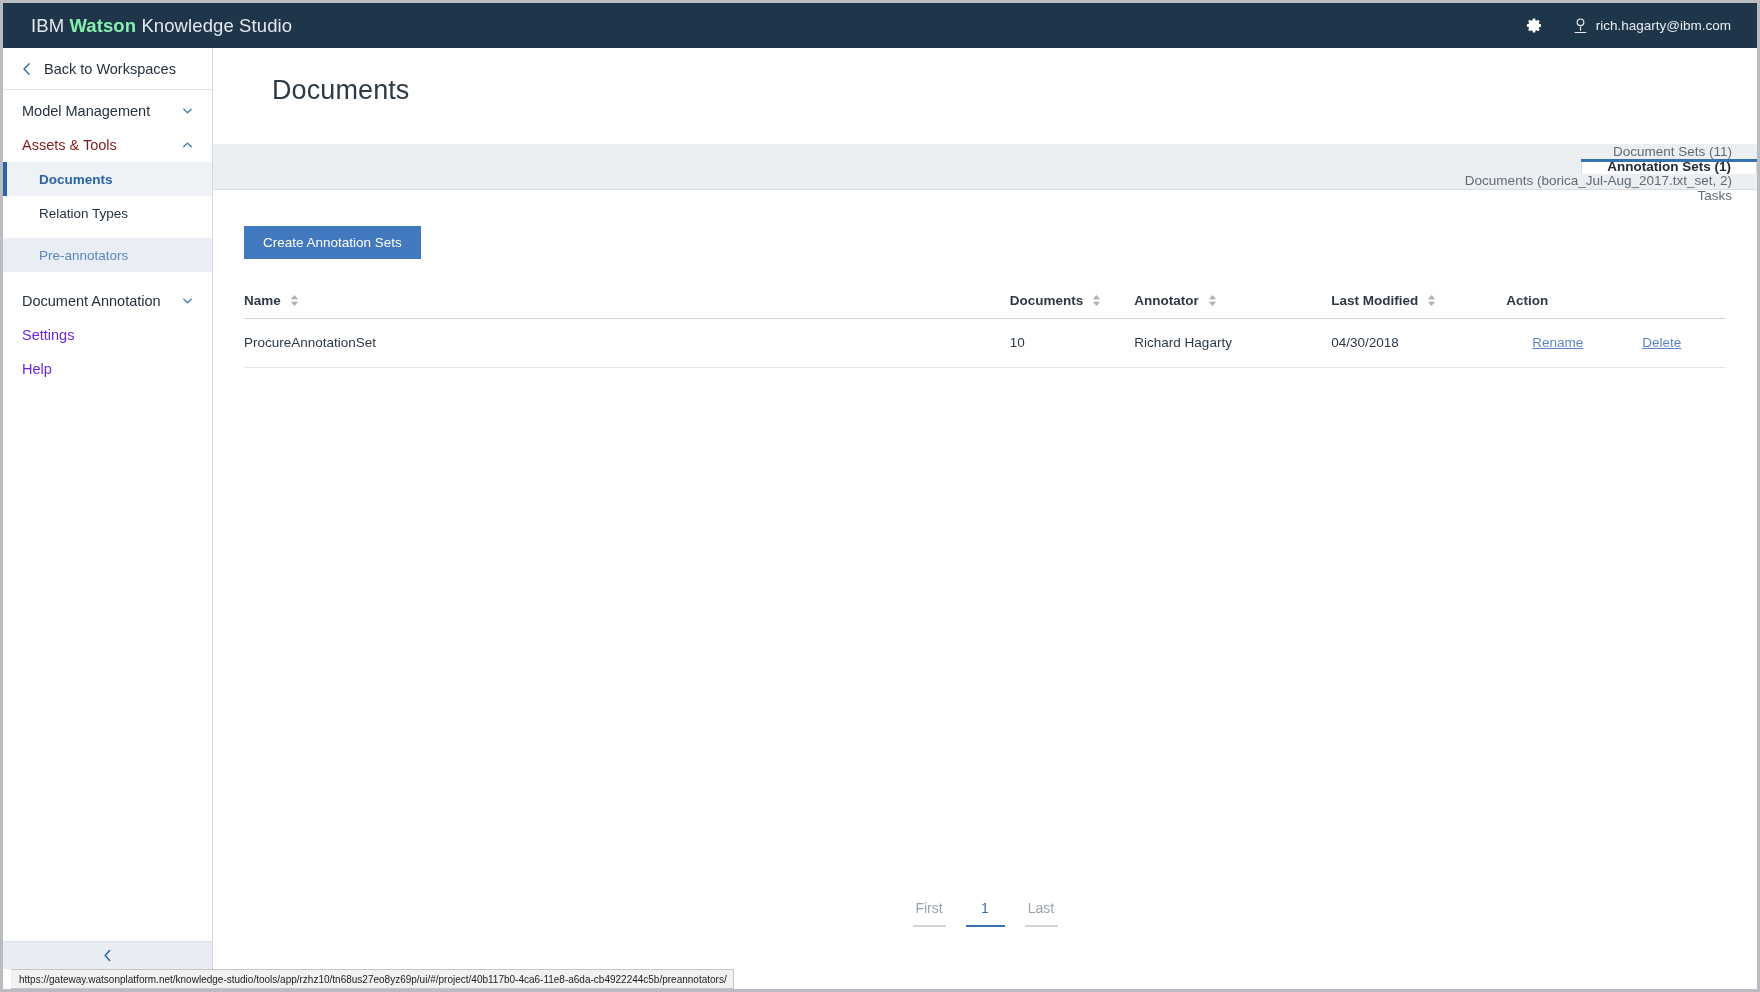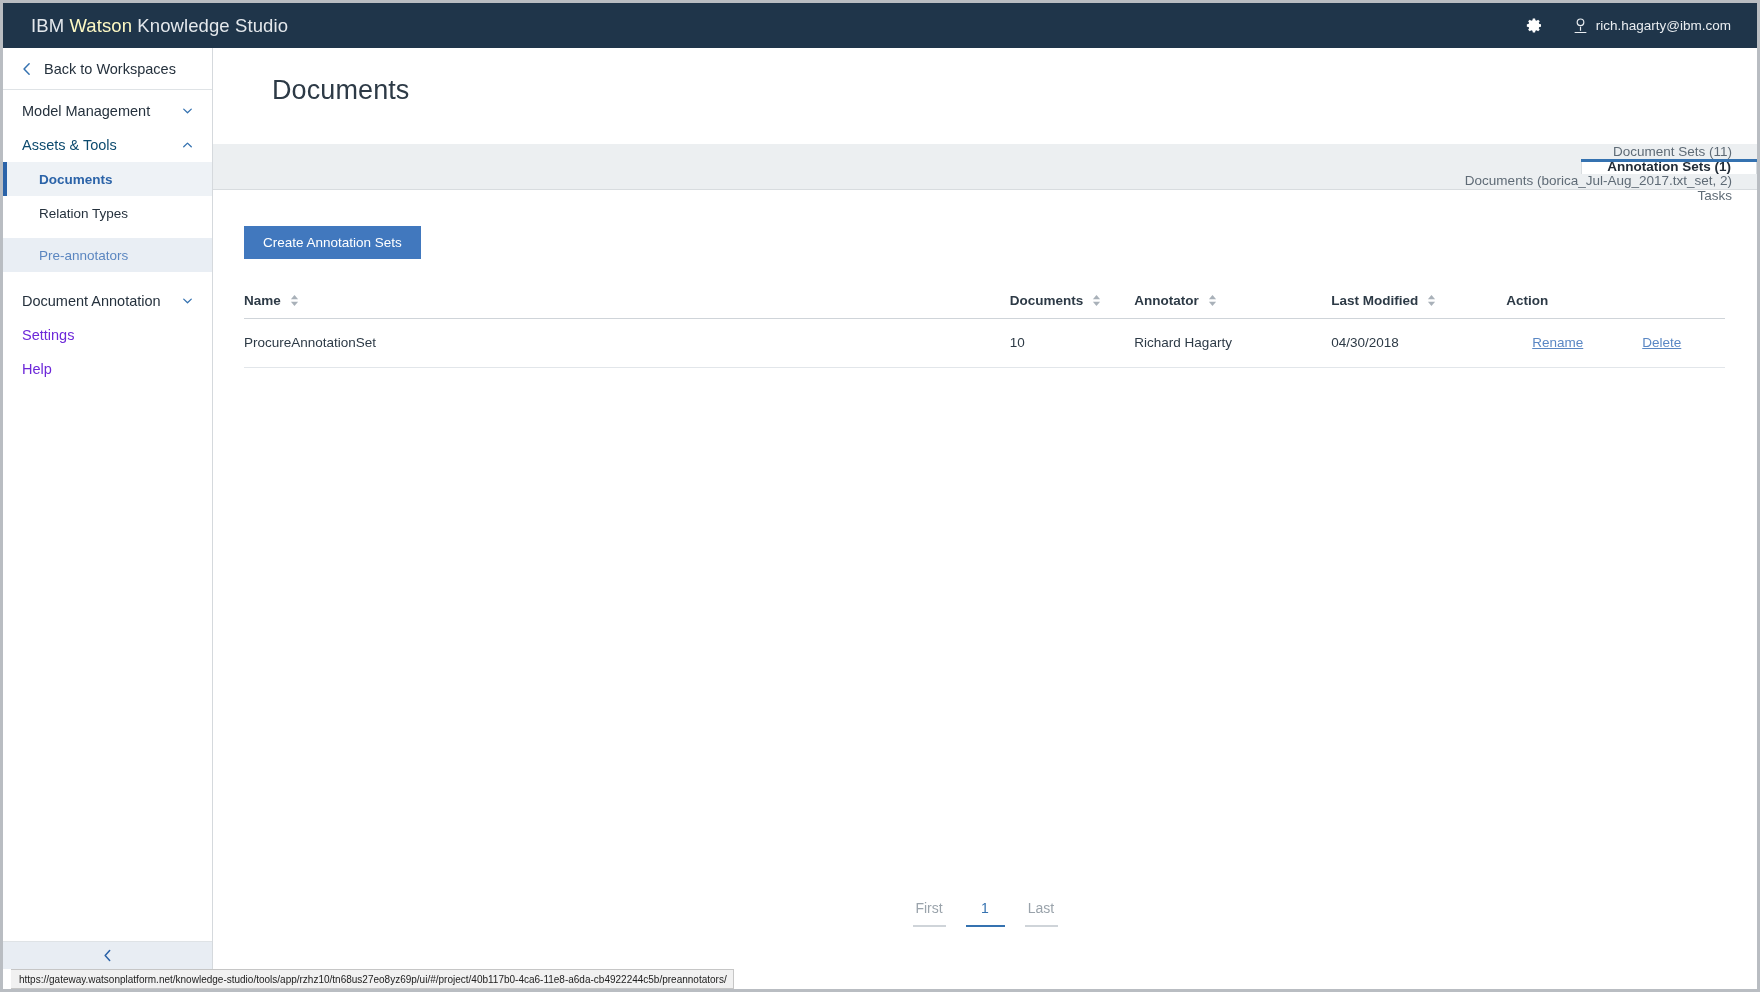--- a/index.html
+++ b/index.html
@@ -55,21 +55,21 @@
     justify-content: space-between;
   }
   .brand {
     margin-left: 28px;
     color: #ffffff;
     font-size: 18.5px;
     letter-spacing: .1px;
     white-space: nowrap;
   }
   .brand .b-light { color: #e4e8ec; font-weight: 400; }
-  .brand .b-bold  { color: #fef9c3; font-weight: 400; }
+  .brand .b-bold  { color: #86efac; font-weight: 700; }
 
   .topbar-right {
     display: flex;
     align-items: center;
     margin-right: 26px;
     gap: 30px;
   }
   .gear-icon { display: block; width: 17px; height: 17px; }
   .user-block {
     display: flex;
@@ -119,21 +119,21 @@
     align-items: center;
     justify-content: space-between;
     height: 34px;
     padding: 0 20px 0 19px;
     cursor: pointer;
   }
   .nav-top-label {
     font-size: 14.5px;
     color: #25313d;
   }
-  .nav-top.expanded .nav-top-label { color: #0c4a6e; }
+  .nav-top.expanded .nav-top-label { color: #7f1d1d; }
   .caret { width: 9px; height: 6px; display: block; }
 
   .nav-sub {
     height: 34px;
     display: flex;
     align-items: center;
     padding-left: 36px;
     font-size: 13.5px;
     color: #25313d;
     cursor: pointer;

